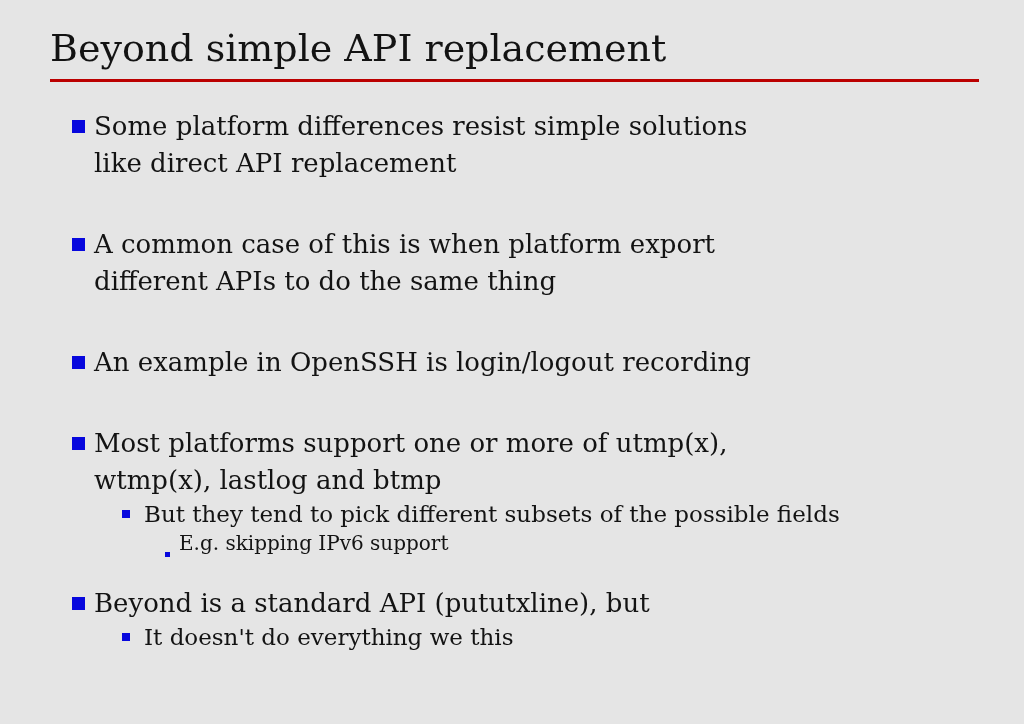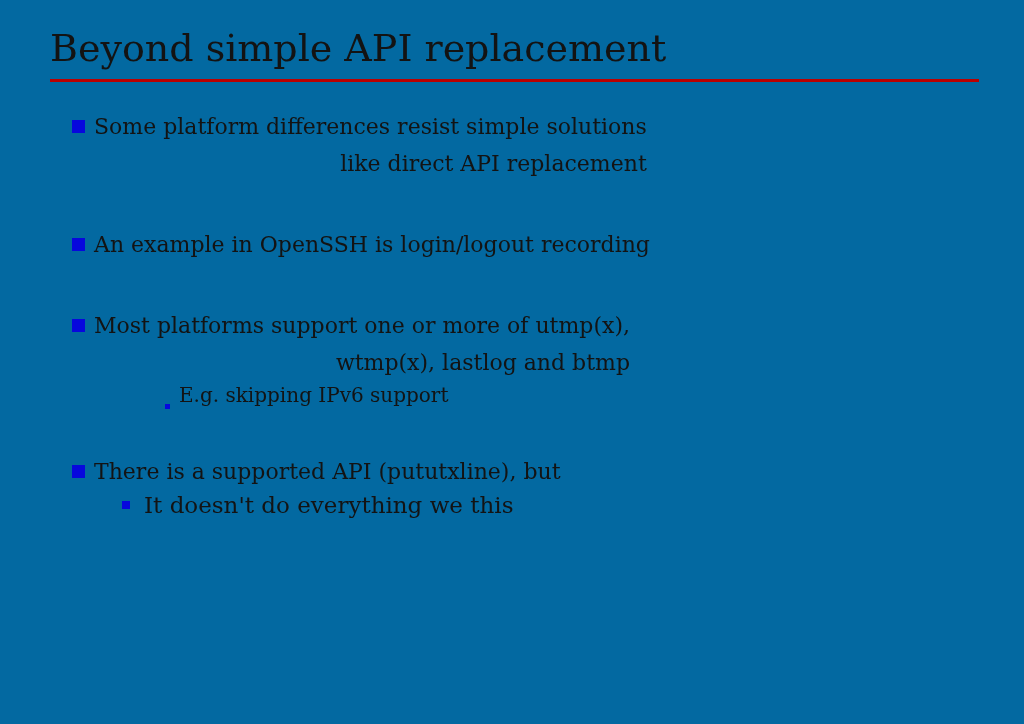--- a/index.html
+++ b/index.html
@@ -1,20 +1,20 @@
 <!DOCTYPE html>
 <html><head>
 <meta charset="utf-8">
 <style>
   html, body { margin: 0; padding: 0; }
   .slide {
     position: relative;
     width: 1024px;
     height: 724px;
-    background: #0369a1;
+    background: #e5e5e5;
     font-family: "DejaVu Serif", serif;
     color: #131313;
     overflow: hidden;
   }
   .title {
     position: absolute;
     left: 50px;
     top: 26px;
     width: 929px;
     font-size: 38px;
@@ -23,26 +23,26 @@
     border-bottom: 3px solid #bb0000;
     color: #131313;
   }
   .content {
     position: absolute;
     left: 72px;
     top: 108px;
     width: 900px;
   }
   .item-group { margin-bottom: 44px; }
-  .content > .item-group:nth-child(4) { margin-bottom: 56px; }
+  .content > .item-group:nth-child(4) { margin-bottom: 28px; }
   .content > .item-group:last-child { margin-bottom: 0; }
   .row { display: flex; align-items: flex-start; }
   .sq { flex: none; background: #0707dd; }
   .text { white-space: pre-line; }
-  .l1 { font-size: 22px; line-height: 37px; text-align: right; }
+  .l1 { font-size: 26px; line-height: 37px; }
   .l1 > .sq { width: 13px; height: 13px; margin: 12px 9px 0 0; }
   .l2 { font-size: 23px; line-height: 30px; padding-left: 50px; }
   .l2 > .sq { width: 8px; height: 8px; margin: 11px 14px 0 0; }
   .l3 { font-size: 20px; line-height: 28px; padding-left: 93px; align-items: flex-end; }
   .l3 > .sq { width: 5px; height: 5px; margin: 12px 9px 0 0; }
 </style>
 </head>
 <body>
 
 <div class="slide">
@@ -52,44 +52,55 @@
   <div class="content">
 
     <div class="item-group">
       <div class="row l1">
         <span class="sq"></span>
         <span class="text">Some platform differences resist simple solutions
 like direct API replacement</span>
       </div>
     </div>
 
+    <div class="item-group">
+      <div class="row l1">
+        <span class="sq"></span>
+        <span class="text">A common case of this is when platform export
+different APIs to do the same thing</span>
+      </div>
+    </div>
 
     <div class="item-group">
       <div class="row l1">
         <span class="sq"></span>
         <span class="text">An example in OpenSSH is login/logout recording</span>
       </div>
     </div>
 
     <div class="item-group">
       <div class="row l1">
         <span class="sq"></span>
         <span class="text">Most platforms support one or more of utmp(x),
 wtmp(x), lastlog and btmp</span>
       </div>
+      <div class="row l2">
+        <span class="sq"></span>
+        <span class="text">But they tend to pick different subsets of the possible fields</span>
+      </div>
       <div class="row l3">
         <span class="sq"></span>
         <span class="text">E.g. skipping IPv6 support</span>
       </div>
     </div>
 
     <div class="item-group">
       <div class="row l1">
         <span class="sq"></span>
-        <span class="text">There is a supported API (pututxline), but</span>
+        <span class="text">Beyond is a standard API (pututxline), but</span>
       </div>
       <div class="row l2">
         <span class="sq"></span>
         <span class="text">It doesn't do everything we this</span>
       </div>
     </div>
 
   </div>
 </div>
 

